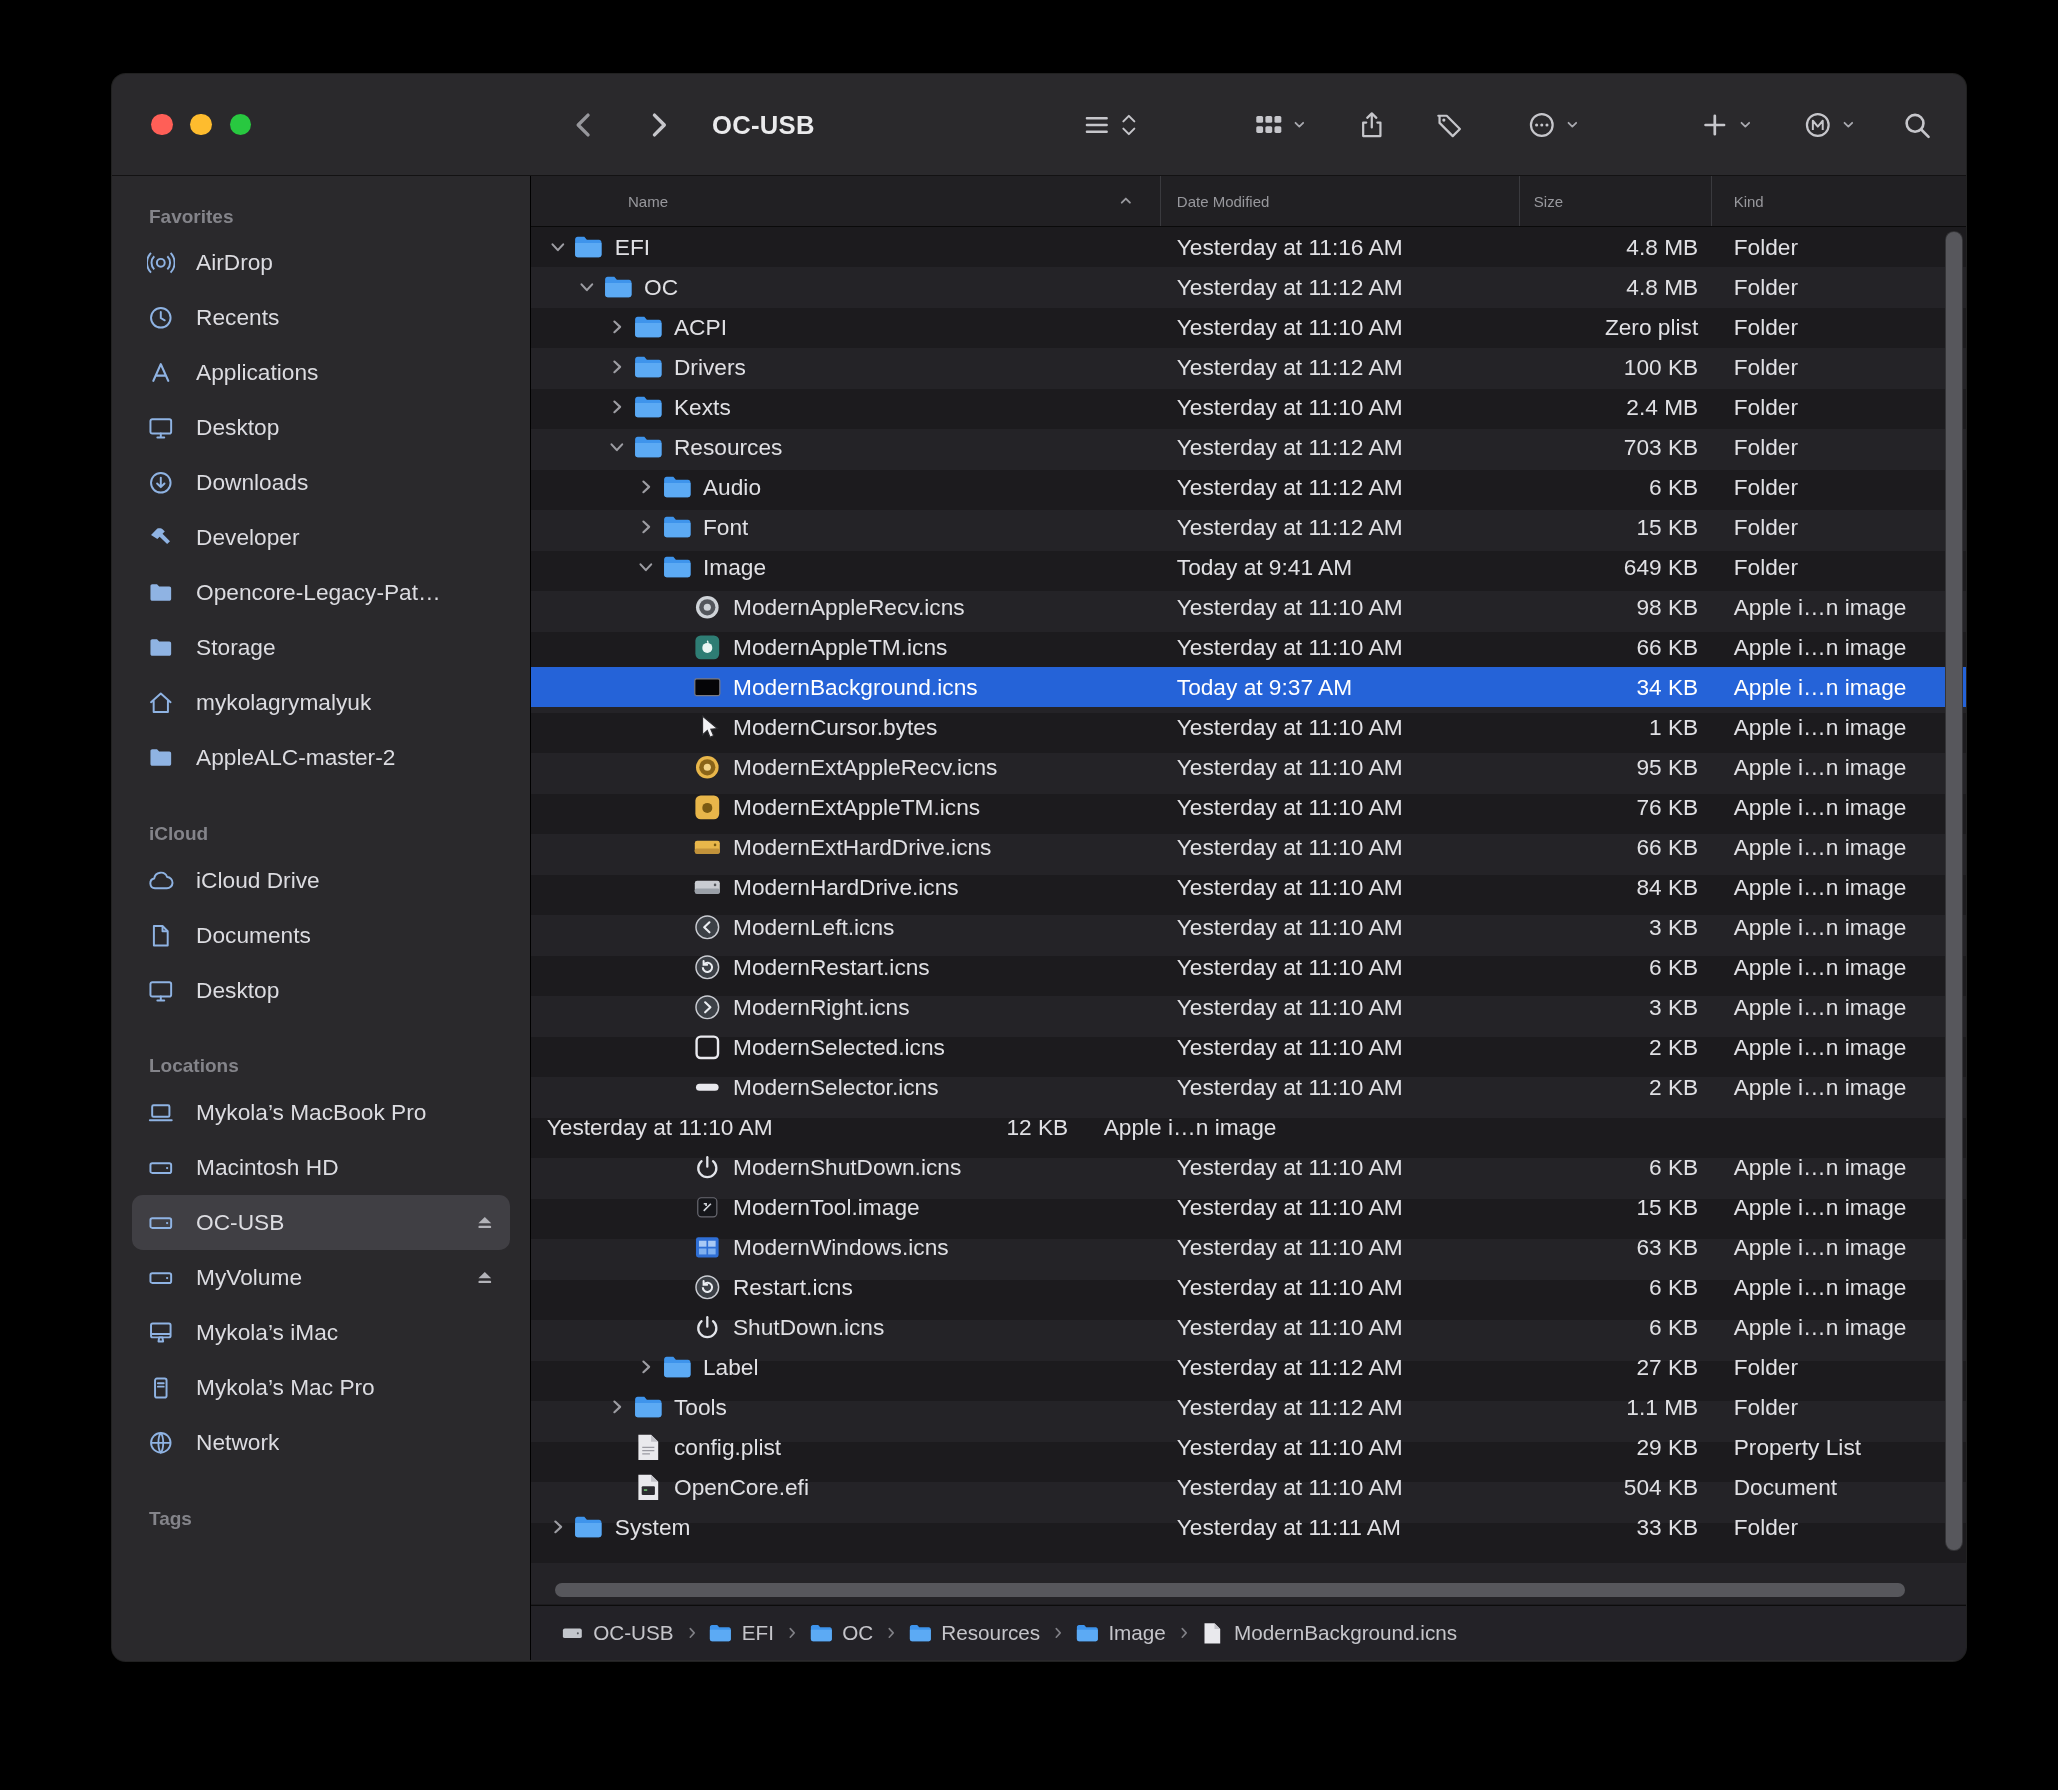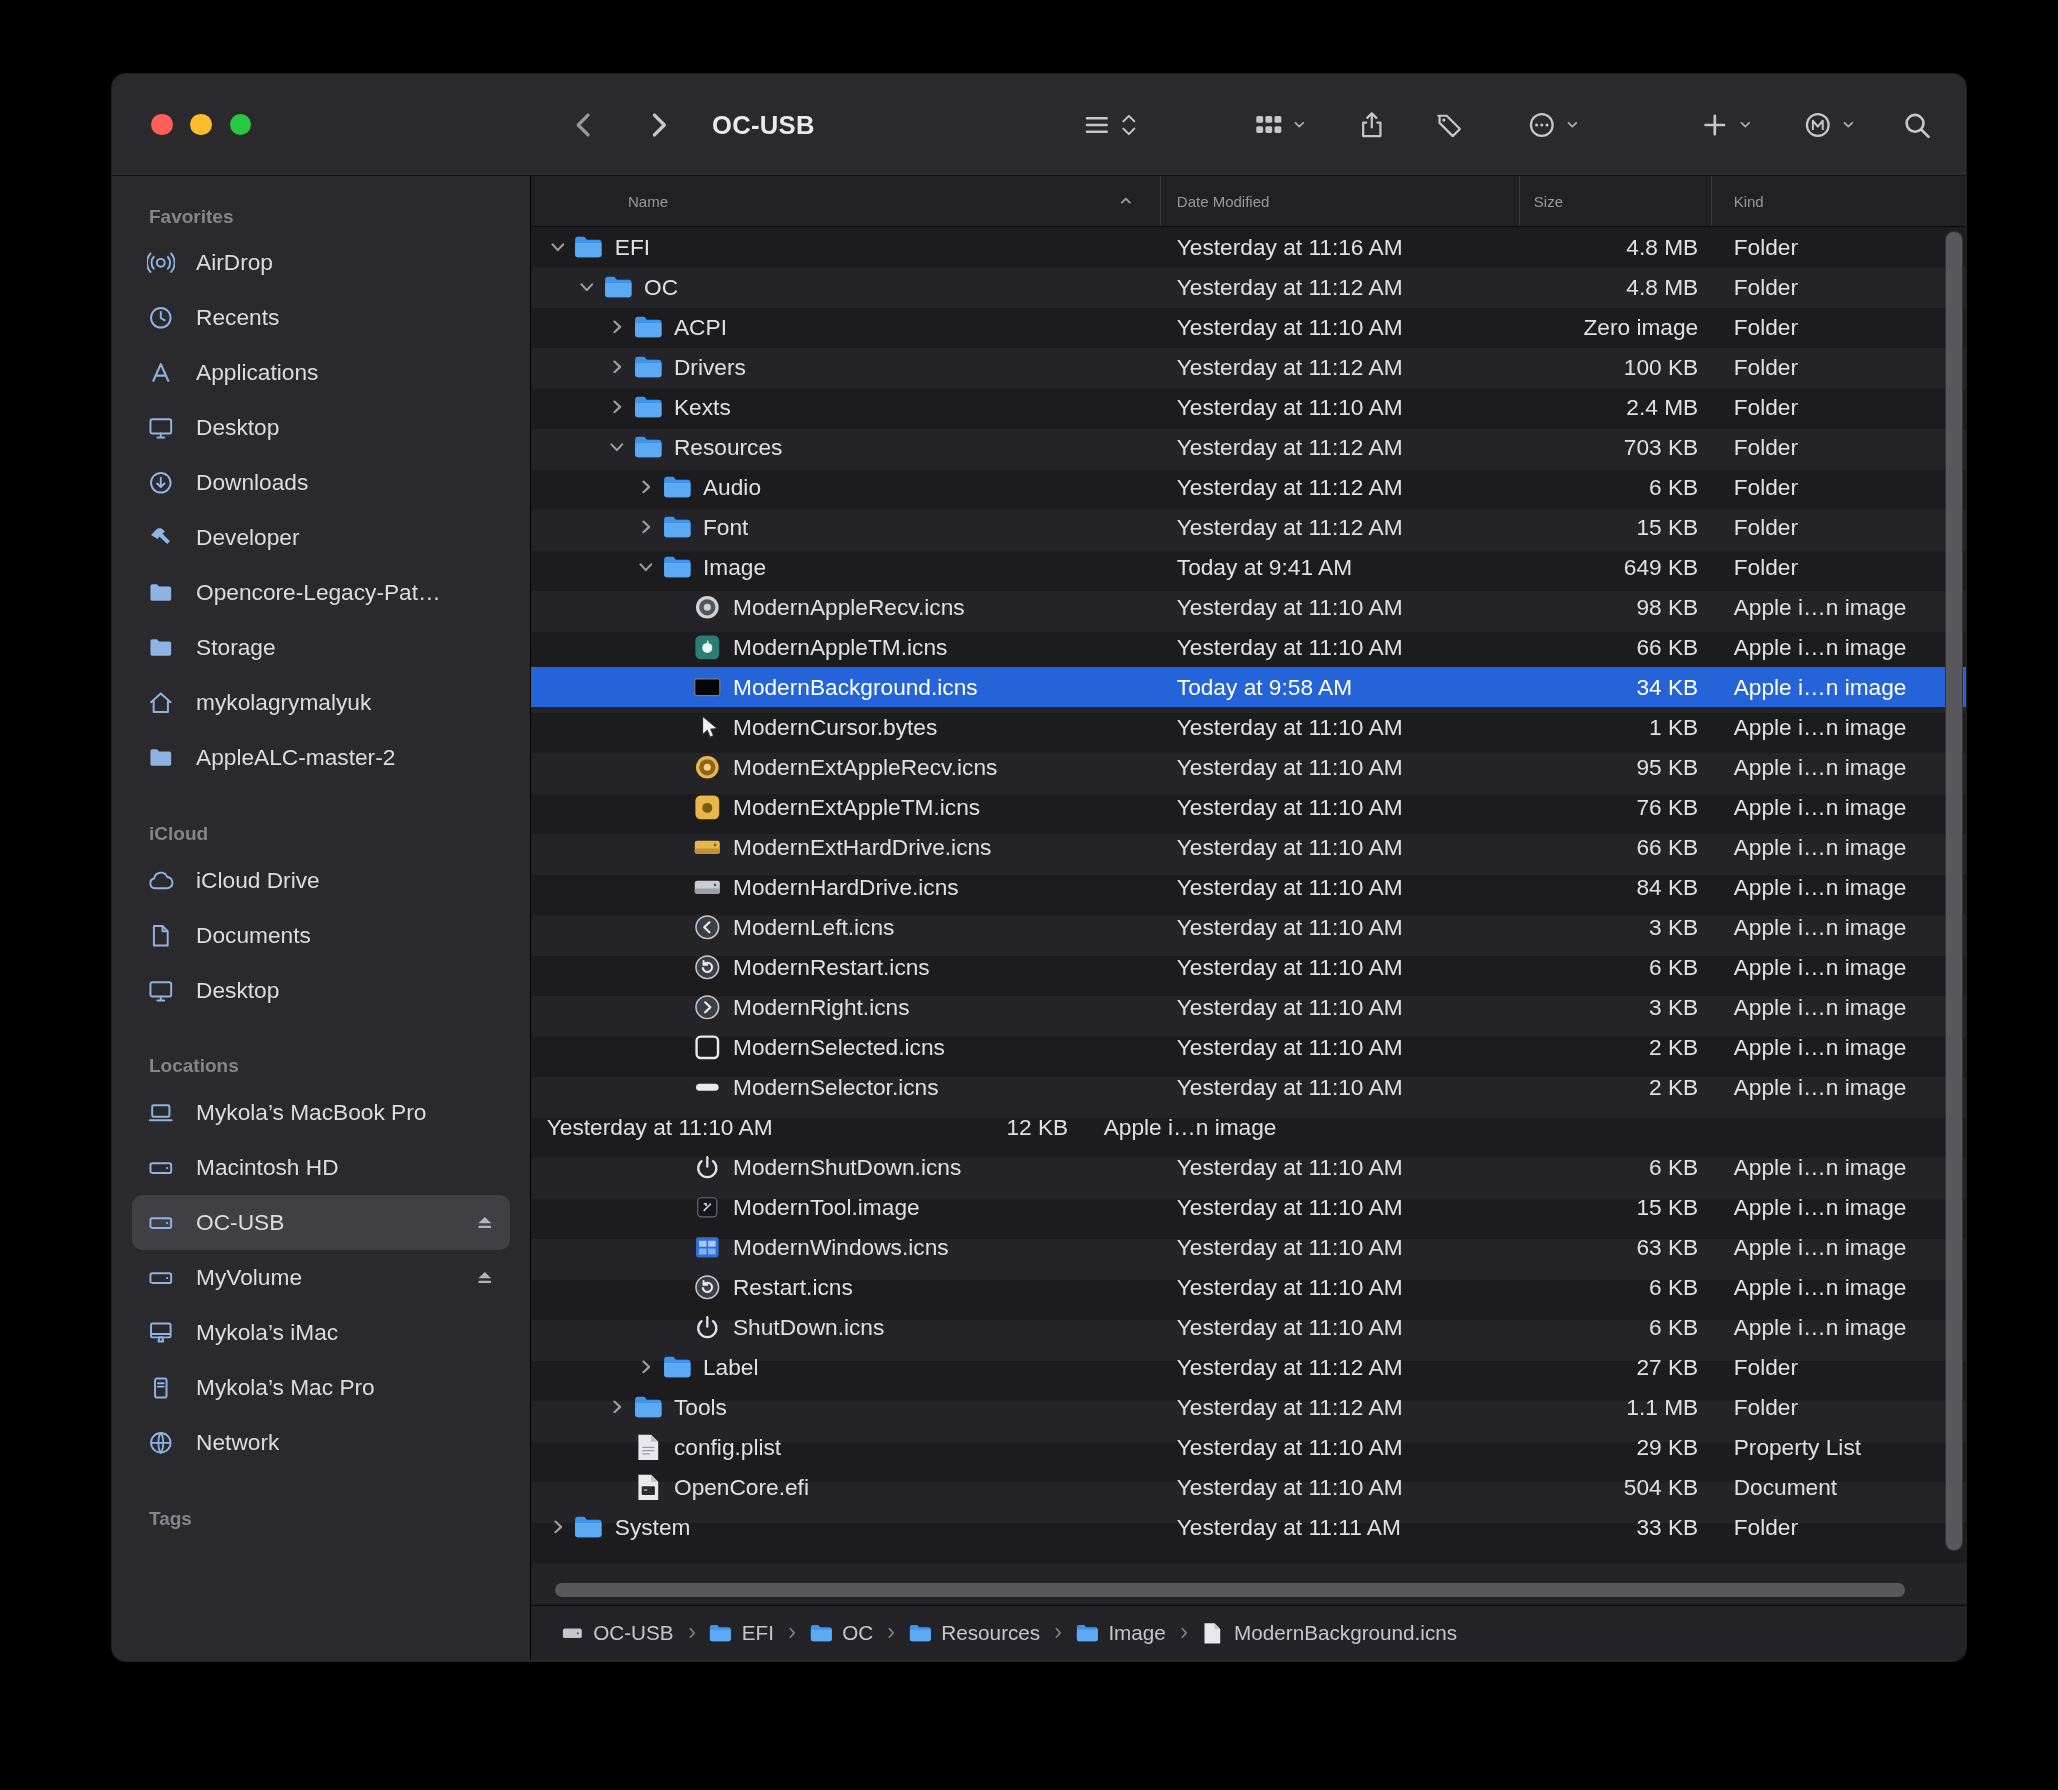--- a/index.html
+++ b/index.html
@@ -481,21 +481,21 @@
                 </span>
       <span class="icon ficon">
                   <svg viewBox="0 0 26 22">
                     <path d="M1 4c0-1.4 1-2.5 2.4-2.5h6l2.3 2.6h11C24 4.1 25 5.2 25 6.6v11c0 1.4-1 2.4-2.3 2.4H3.4C2 20 1 19 1 17.6V4z" fill="#3e94ec"></path>
                     <path d="M1 7h24v10.6c0 1.4-1 2.4-2.3 2.4H3.4C2 20 1 19 1 17.6V7z" fill="#5caaf4"></path>
                   </svg>
                 </span>
       <span class="fname">ACPI</span>
     </div>
     <div class="c-date">Yesterday at 11:10 AM</div>
-    <div class="c-size">Zero image</div>
+    <div class="c-size">Zero plist</div>
     <div class="c-kind">Folder</div>
             </div>
             <div class="row">
     <div class="c-name" style="padding-left:71px">
       <span class="disc">
                   <svg viewBox="0 0 24 24" fill="none" stroke="#9d9da3" stroke-width="2.6" stroke-linecap="round" stroke-linejoin="round">
                     <path d="M9 5.5l7 6.5-7 6.5"></path>
                   </svg>
                 </span>
       <span class="icon ficon">
@@ -640,21 +640,21 @@
             <div class="row selected">
     <div class="c-name" style="padding-left:130px">
       <span class="disc"></span>
       <span class="icon ficon">
                   <svg viewBox="0 0 24 24">
                     <rect x="1.5" y="5" width="21" height="14" rx="1.5" fill="#050507" stroke="#7a7a80" stroke-width="1"></rect>
                   </svg>
                 </span>
       <span class="fname">ModernBackground.icns</span>
     </div>
-    <div class="c-date">Today at 9:58 AM</div>
+    <div class="c-date">Today at 9:37 AM</div>
     <div class="c-size">34 KB</div>
     <div class="c-kind">Apple i…n image</div>
             </div>
             <div class="row">
     <div class="c-name" style="padding-left:130px">
       <span class="disc"></span>
       <span class="icon ficon">
                   <svg viewBox="0 0 24 24">
                     <path d="M8 2.5v16l4-3.8 2.3 5.6 3-1.3-2.3-5.4 5.5-.5z" fill="#f2f2f5" stroke="#2b2b2e" stroke-width="1"></path>
                   </svg>

